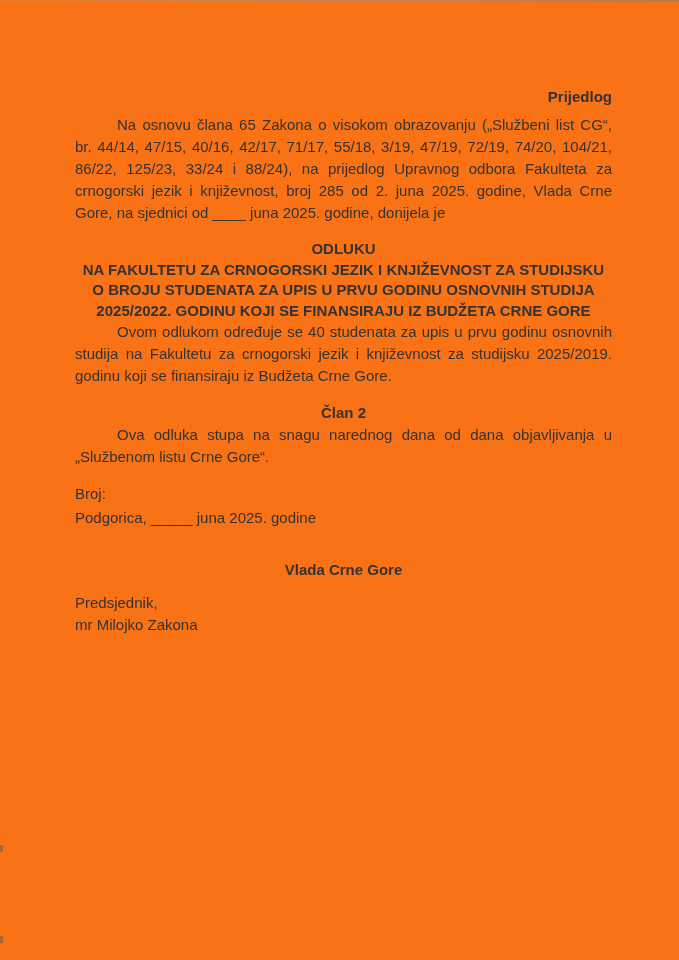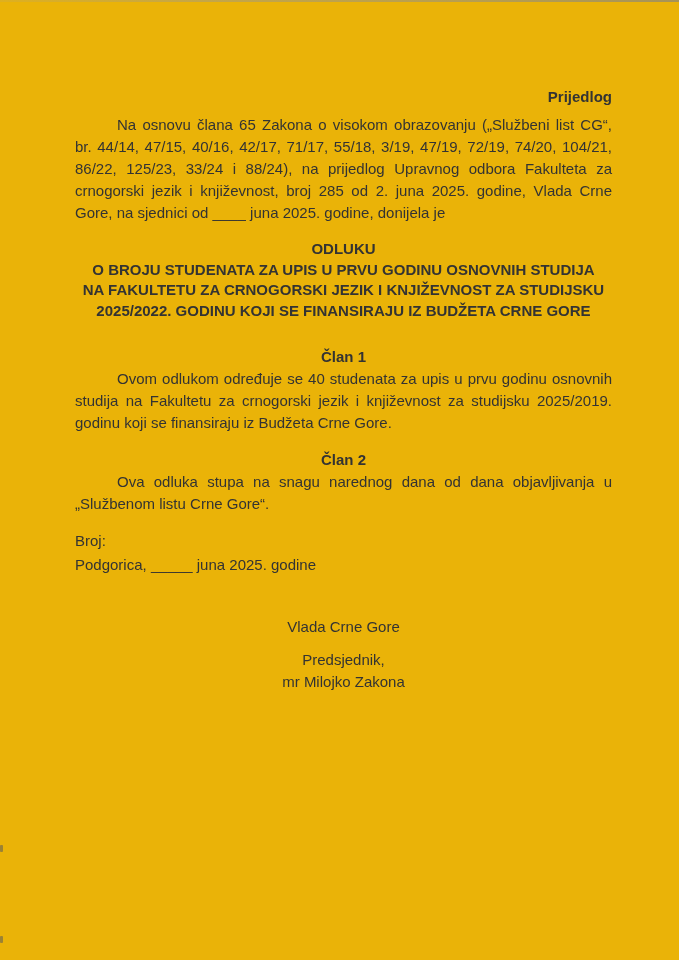--- a/index.html
+++ b/index.html
@@ -4,21 +4,21 @@
 <style>
   html, body {
     margin: 0;
     padding: 0;
     background: #ffffff;
   }
   .page {
     position: relative;
     width: 679px;
     height: 960px;
-    background: #eab308;
+    background: #f97316;
     box-sizing: border-box;
     padding: 0 67px 0 75px;
     font-family: "Liberation Sans", "DejaVu Sans", sans-serif;
     font-size: 15px;
     line-height: 22px;
     color: #333333;
     overflow: hidden;
   }
   .scan-edge-top {
     position: absolute;
@@ -69,49 +69,48 @@
     text-align: justify;
     text-indent: 42px;
   }
   .number-line {
     margin-top: 12px;
   }
   .place-date-line {
     margin-top: 2px;
   }
   .issuer {
-    margin-top: 40px;
+    margin-top: 30px;
     text-align: center;
-    font-weight: normal;
+    font-weight: bold;
   }
   .signature {
     margin-top: 11px;
-    text-align: center;
+    text-align: left;
   }
 </style>
 </head>
 <body>
 
 <div class="page">
   <div class="scan-edge-top"></div>
   <div class="scan-speck speck-1"></div>
   <div class="scan-speck speck-2"></div>
 
   <div class="doc-tag">Prijedlog</div>
 
   <p class="intro">Na osnovu člana 65 Zakona o visokom obrazovanju („Službeni list CG“, br. 44/14, 47/15, 40/16, 42/17, 71/17, 55/18, 3/19, 47/19, 72/19, 74/20, 104/21, 86/22, 125/23, 33/24 i 88/24), na prijedlog Upravnog odbora Fakulteta za crnogorski jezik i književnost, broj 285 od 2. juna 2025. godine, Vlada Crne Gore, na sjednici od ____ juna 2025. godine, donijela je</p>
 
   <div class="doc-title">
     <div>ODLUKU</div>
+    <div>NA FAKULTETU ZA CRNOGORSKI JEZIK I KNJIŽEVNOST ZA STUDIJSKU</div>
     <div>O BROJU STUDENATA ZA UPIS U PRVU GODINU OSNOVNIH STUDIJA</div>
-    <div>NA FAKULTETU ZA CRNOGORSKI JEZIK I KNJIŽEVNOST ZA STUDIJSKU</div>
     <div>2025/2022. GODINU KOJI SE FINANSIRAJU IZ BUDŽETA CRNE GORE</div>
   </div>
 
-  <div class="article-heading heading-1">Član 1</div>
   <p class="article-body">Ovom odlukom određuje se 40 studenata za upis u prvu godinu osnovnih studija na Fakultetu za crnogorski jezik i književnost za studijsku 2025/2019. godinu koji se finansiraju iz Budžeta Crne Gore.</p>
 
   <div class="article-heading heading-2">Član 2</div>
   <p class="article-body">Ova odluka stupa na snagu narednog dana od dana objavljivanja u „Službenom listu Crne Gore“.</p>
 
   <div class="number-line">Broj:</div>
   <div class="place-date-line">Podgorica, _____ juna 2025. godine</div>
 
   <div class="issuer">Vlada Crne Gore</div>
 

